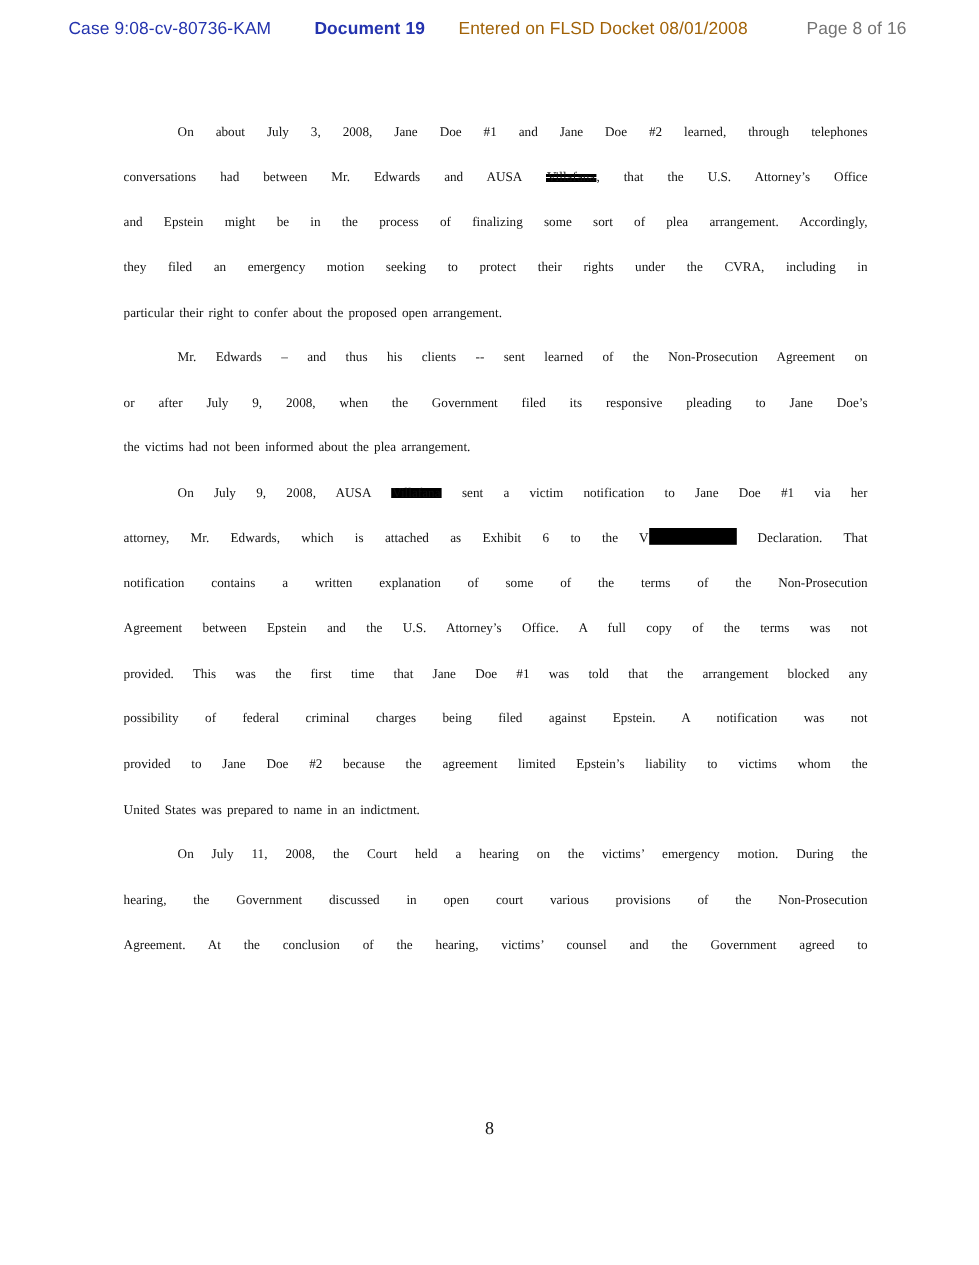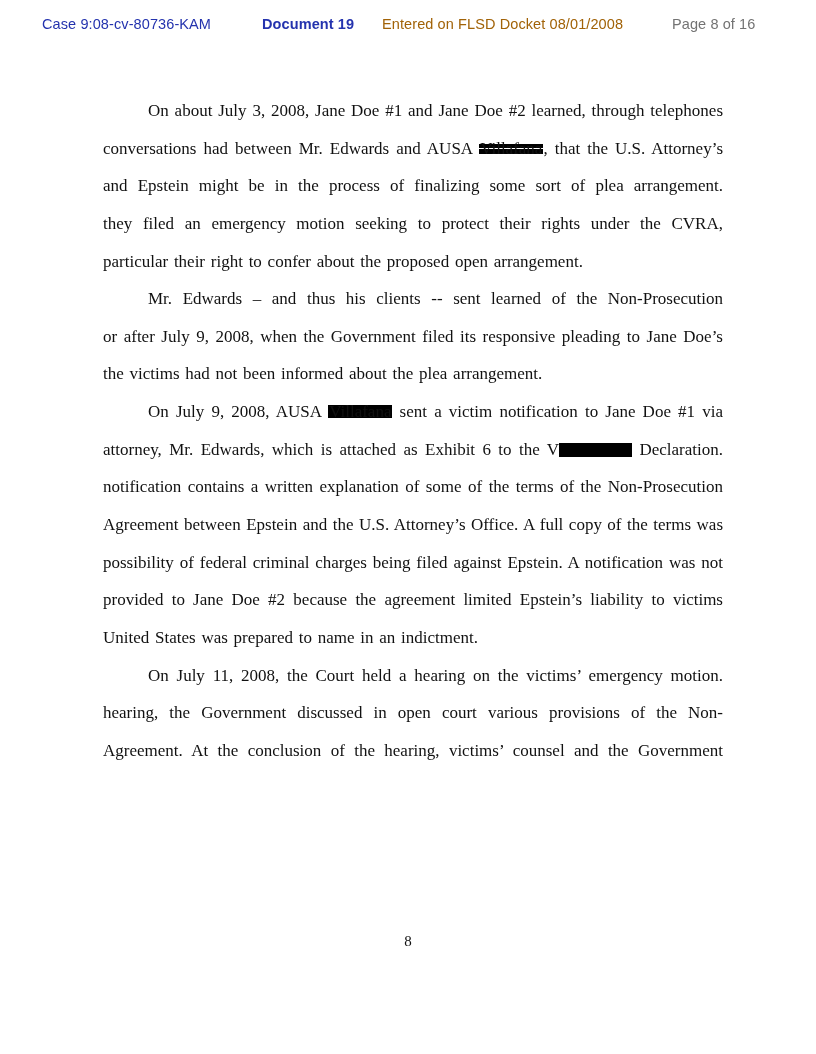--- a/index.html
+++ b/index.html
@@ -18,36 +18,36 @@
   }
   
   .hdr-item {
     position: absolute;
     top: 16px;
     font-family: "Liberation Sans", "DejaVu Sans", sans-serif;
     font-size: 14.5px;
     letter-spacing: 0.1px;
     white-space: nowrap;
   }
-  .hdr-case    { left: 42px;  }
+  .hdr-case    { left: 57px;  }
   .hdr-doc     { left: 262px; font-weight: bold; }
   .hdr-entered { left: 382px; }
   .hdr-page    { left: 672px; }
 
   
   #doc-body {
     position: absolute;
     left: 103px;
     top: 92px;
     width: 620px;
   }
   .line {
     height: 37.65px;
     line-height: 37.65px;
-    font-size: 17px;
+    font-size: 11px;
     text-align: justify;
     text-align-last: justify;
     overflow: hidden;
     word-spacing: 1px;
   }
   .line.indent { text-indent: 45px; }
   .line.lastline {
     text-align-last: left;
     word-spacing: 1.5px;
   }
@@ -101,20 +101,21 @@
       <div class="line"><span>and Epstein might be in the process of finalizing some sort of plea arrangement.  Accordingly,</span></div>
       <div class="line"><span>they filed an emergency motion seeking to protect their rights under the CVRA, including in</span></div>
       <div class="line lastline"><span>particular their right to confer about the proposed open arrangement.</span></div>
       <div class="line indent"><span>Mr. Edwards – and thus his clients -- sent learned of the Non-Prosecution Agreement on</span></div>
       <div class="line"><span>or after July 9, 2008, when the Government filed its responsive pleading to Jane Doe’s</span></div>
       <div class="line lastline"><span>the victims had not been informed about the plea arrangement.</span></div>
       <div class="line indent"><span>On July 9, 2008, AUSA </span><span class="struck heavy">Villafana</span><span> sent a victim notification to Jane Doe #1 via her</span></div>
       <div class="line"><span>attorney, Mr. Edwards, which is attached as Exhibit 6 to the V</span><span class="redaction-box" style="width: 73px; background: rgb(0, 0, 0);"></span><span> Declaration.  That</span></div>
       <div class="line"><span>notification contains a written explanation of some of the terms of the Non-Prosecution</span></div>
       <div class="line"><span>Agreement between Epstein and the U.S. Attorney’s Office.  A full copy of the terms was not</span></div>
+      <div class="line"><span>provided.  This was the first time that Jane Doe #1 was told that the arrangement blocked any</span></div>
       <div class="line"><span>possibility of federal criminal charges being filed against Epstein.  A notification was not</span></div>
       <div class="line"><span>provided to Jane Doe #2 because the agreement limited Epstein’s liability to victims whom the</span></div>
       <div class="line lastline"><span>United States was prepared to name in an indictment.</span></div>
       <div class="line indent"><span>On July 11, 2008, the Court held a hearing on the victims’ emergency motion.  During the</span></div>
       <div class="line"><span>hearing, the Government discussed in open court various provisions of the Non-Prosecution</span></div>
       <div class="line"><span>Agreement.  At the conclusion of the hearing, victims’ counsel and the Government agreed to</span></div>
     </div>
 
   <div id="page-number">8</div>
 

